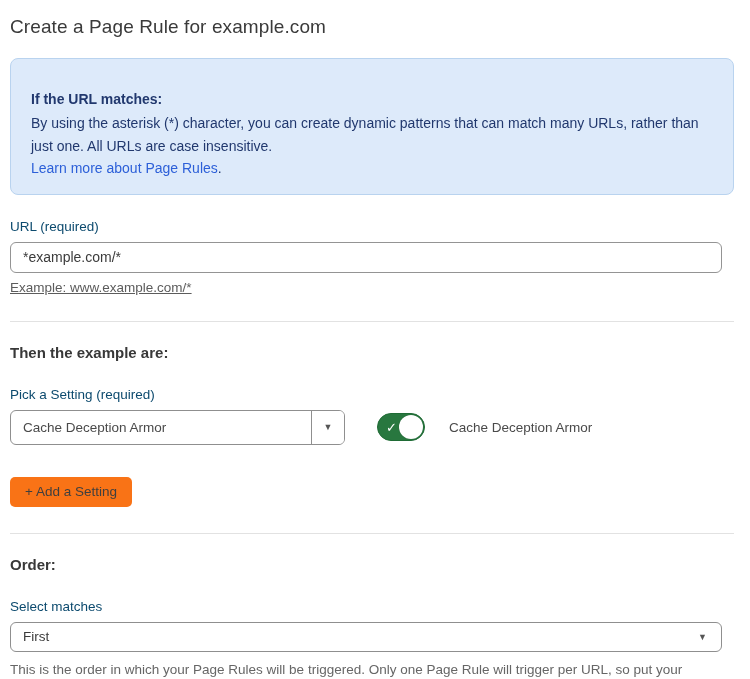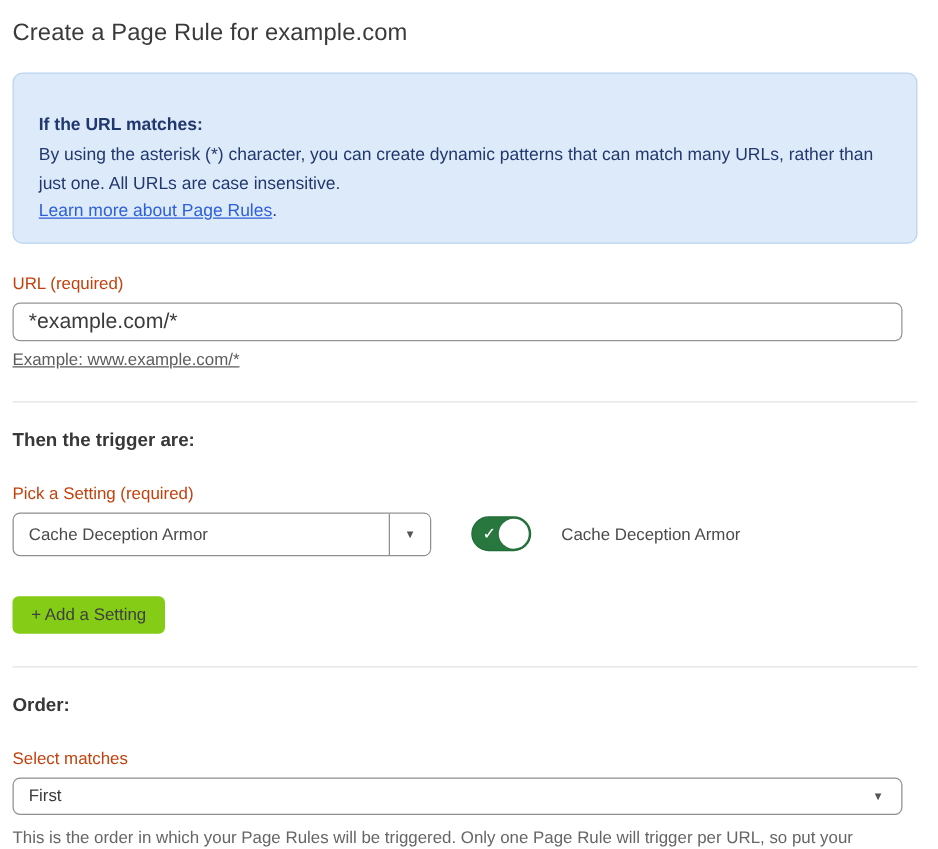--- a/index.html
+++ b/index.html
@@ -27,29 +27,29 @@
   .info-box{
     background:var(--info-bg);
     border:1px solid var(--info-border);
     border-radius:8px;
     padding:13px 20px 14px 20px;
     color:var(--info-text);
     font-size:14px;line-height:1.6;
     margin-bottom:24px;
   }
   .info-box .info-heading{font-weight:bold;font-size:14px;margin-bottom:2px;margin-top:16px;}
-  .info-link{color:var(--link);text-decoration:underline;cursor:pointer;}
+  .info-link{color:var(--link);cursor:pointer;}
   .info-link-suffix{color:var(--info-text);}
   .field-label{
-    font-size:13.5px;color:#c2410c;margin-bottom:8px;display:block;
+    font-size:13.5px;color:#0c4a6e;margin-bottom:8px;display:block;
   }
   .text-input{
     width:712px;height:31px;
     border:1px solid #949494;border-radius:6px;
-    padding:0 12px;font-size:17px;color:#3b3b3b;
+    padding:0 12px;font-size:14px;color:#3b3b3b;
     font-family:"Liberation Sans", sans-serif;
     background:#fff;outline:none;display:block;
   }
   .field-helper{
     font-size:13.5px;color:#5c5c5c;margin-top:7px;text-decoration:underline;
   }
   .divider{
     border:none;border-top:1px solid #e2e2e2;
     margin:26px 0 0 0;
   }
@@ -91,21 +91,21 @@
   }
   .toggle-label{
     font-size:13.5px;color:#4a4a4a;margin-left:14px;
   }
   .btn{
     display:inline-flex;align-items:center;justify-content:center;
     height:30px;padding:0 15px;border:none;border-radius:5px;
     font-size:13.5px;font-family:"Liberation Sans", sans-serif;
     cursor:pointer;
   }
-  .btn-gray{background:#84cc16;color:#3f3f3f;}
+  .btn-gray{background:#f97316;color:#3f3f3f;}
   .add-setting{margin:32px 0 0 0;}
   .full-select{
     width:712px;height:30px;
     border:1px solid #8f8f8f;border-radius:6px;background:#fff;
     display:flex;align-items:center;justify-content:space-between;
     padding:0 14px 0 12px;font-size:13.5px;color:#3b3b3b;
     cursor:pointer;
     gap:16px;
   }
   .full-select .caret{font-size:9px;color:#555;}
@@ -128,21 +128,21 @@
     <a class="info-link">Learn more about Page Rules</a><span class="info-link-suffix">.</span>
   </div>
 </div>
 
 <label class="field-label">URL (required)</label>
 <input class="text-input" type="text" value="*example.com/*" style="">
 <div class="field-helper">Example: www.example.com/*</div>
 
 <hr class="divider">
 
-<div class="section-heading">Then the trigger are:</div>
+<div class="section-heading">Then the example are:</div>
 
 <label class="field-label">Pick a Setting (required)</label>
 <div class="setting-row">
   <div class="select-box">
     <div class="select-value">Cache Deception Armor</div>
     <div class="select-arrow">▼</div>
   </div>
   <div class="toggle">
     <span class="toggle-check">✓</span>
     <span class="toggle-knob"></span>

